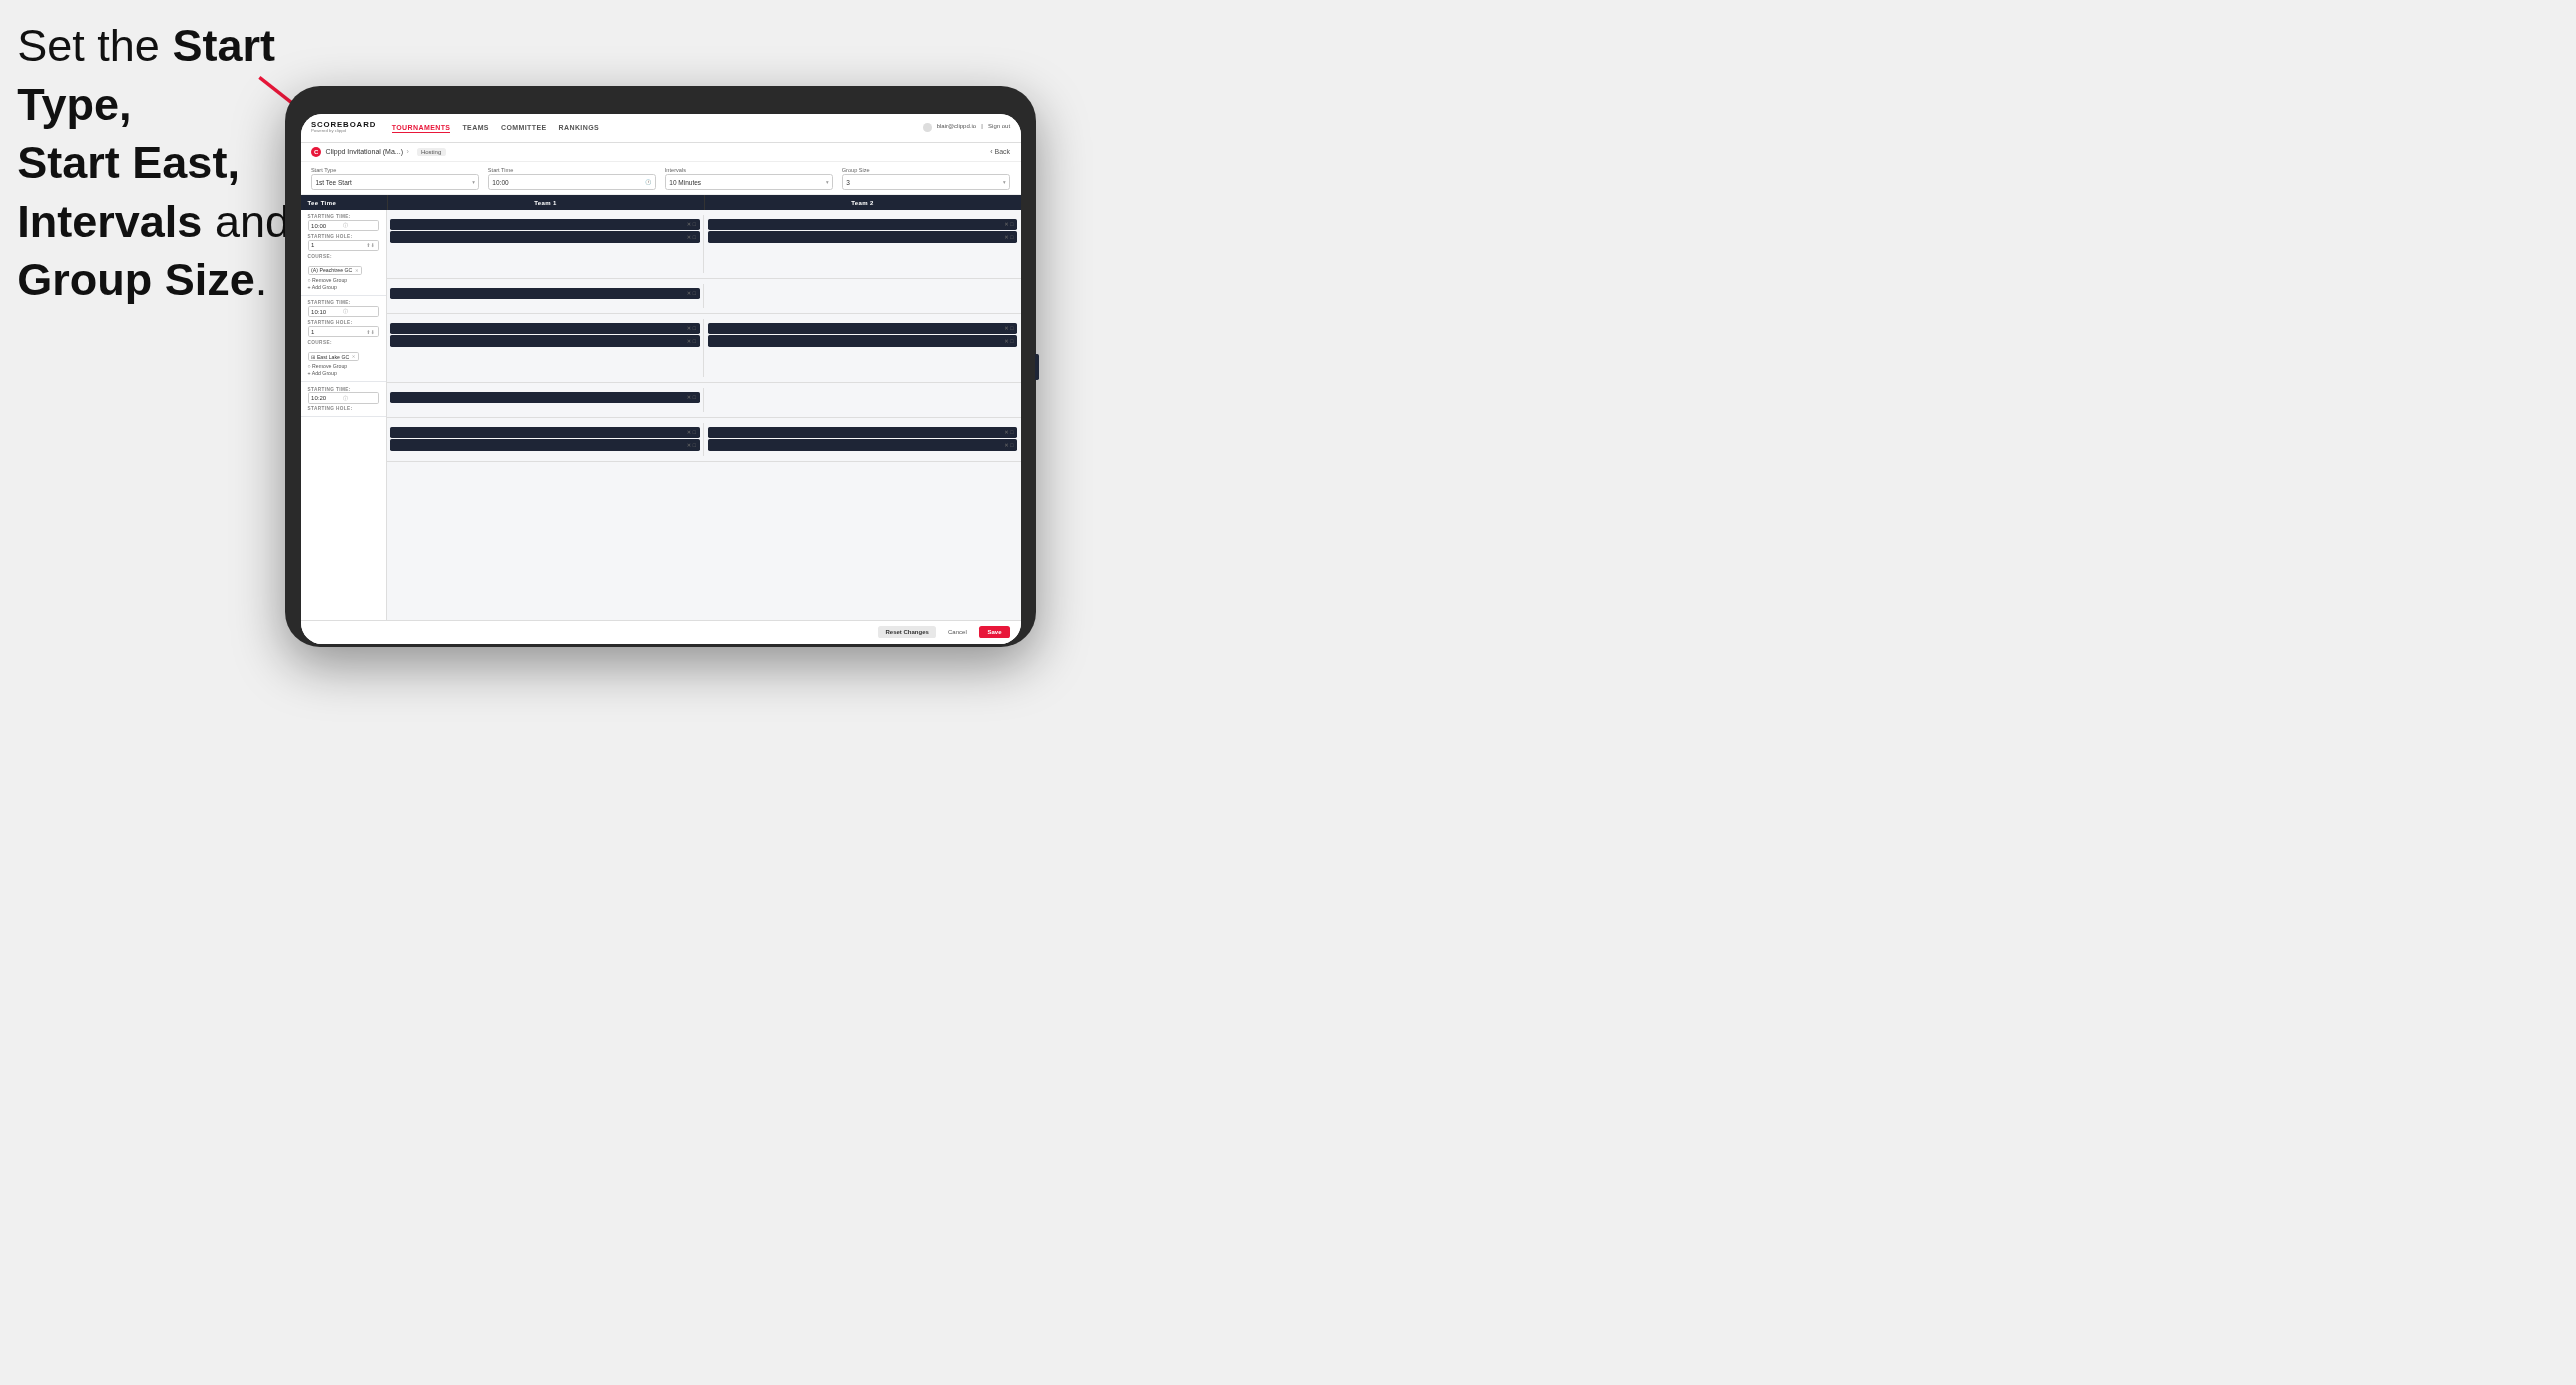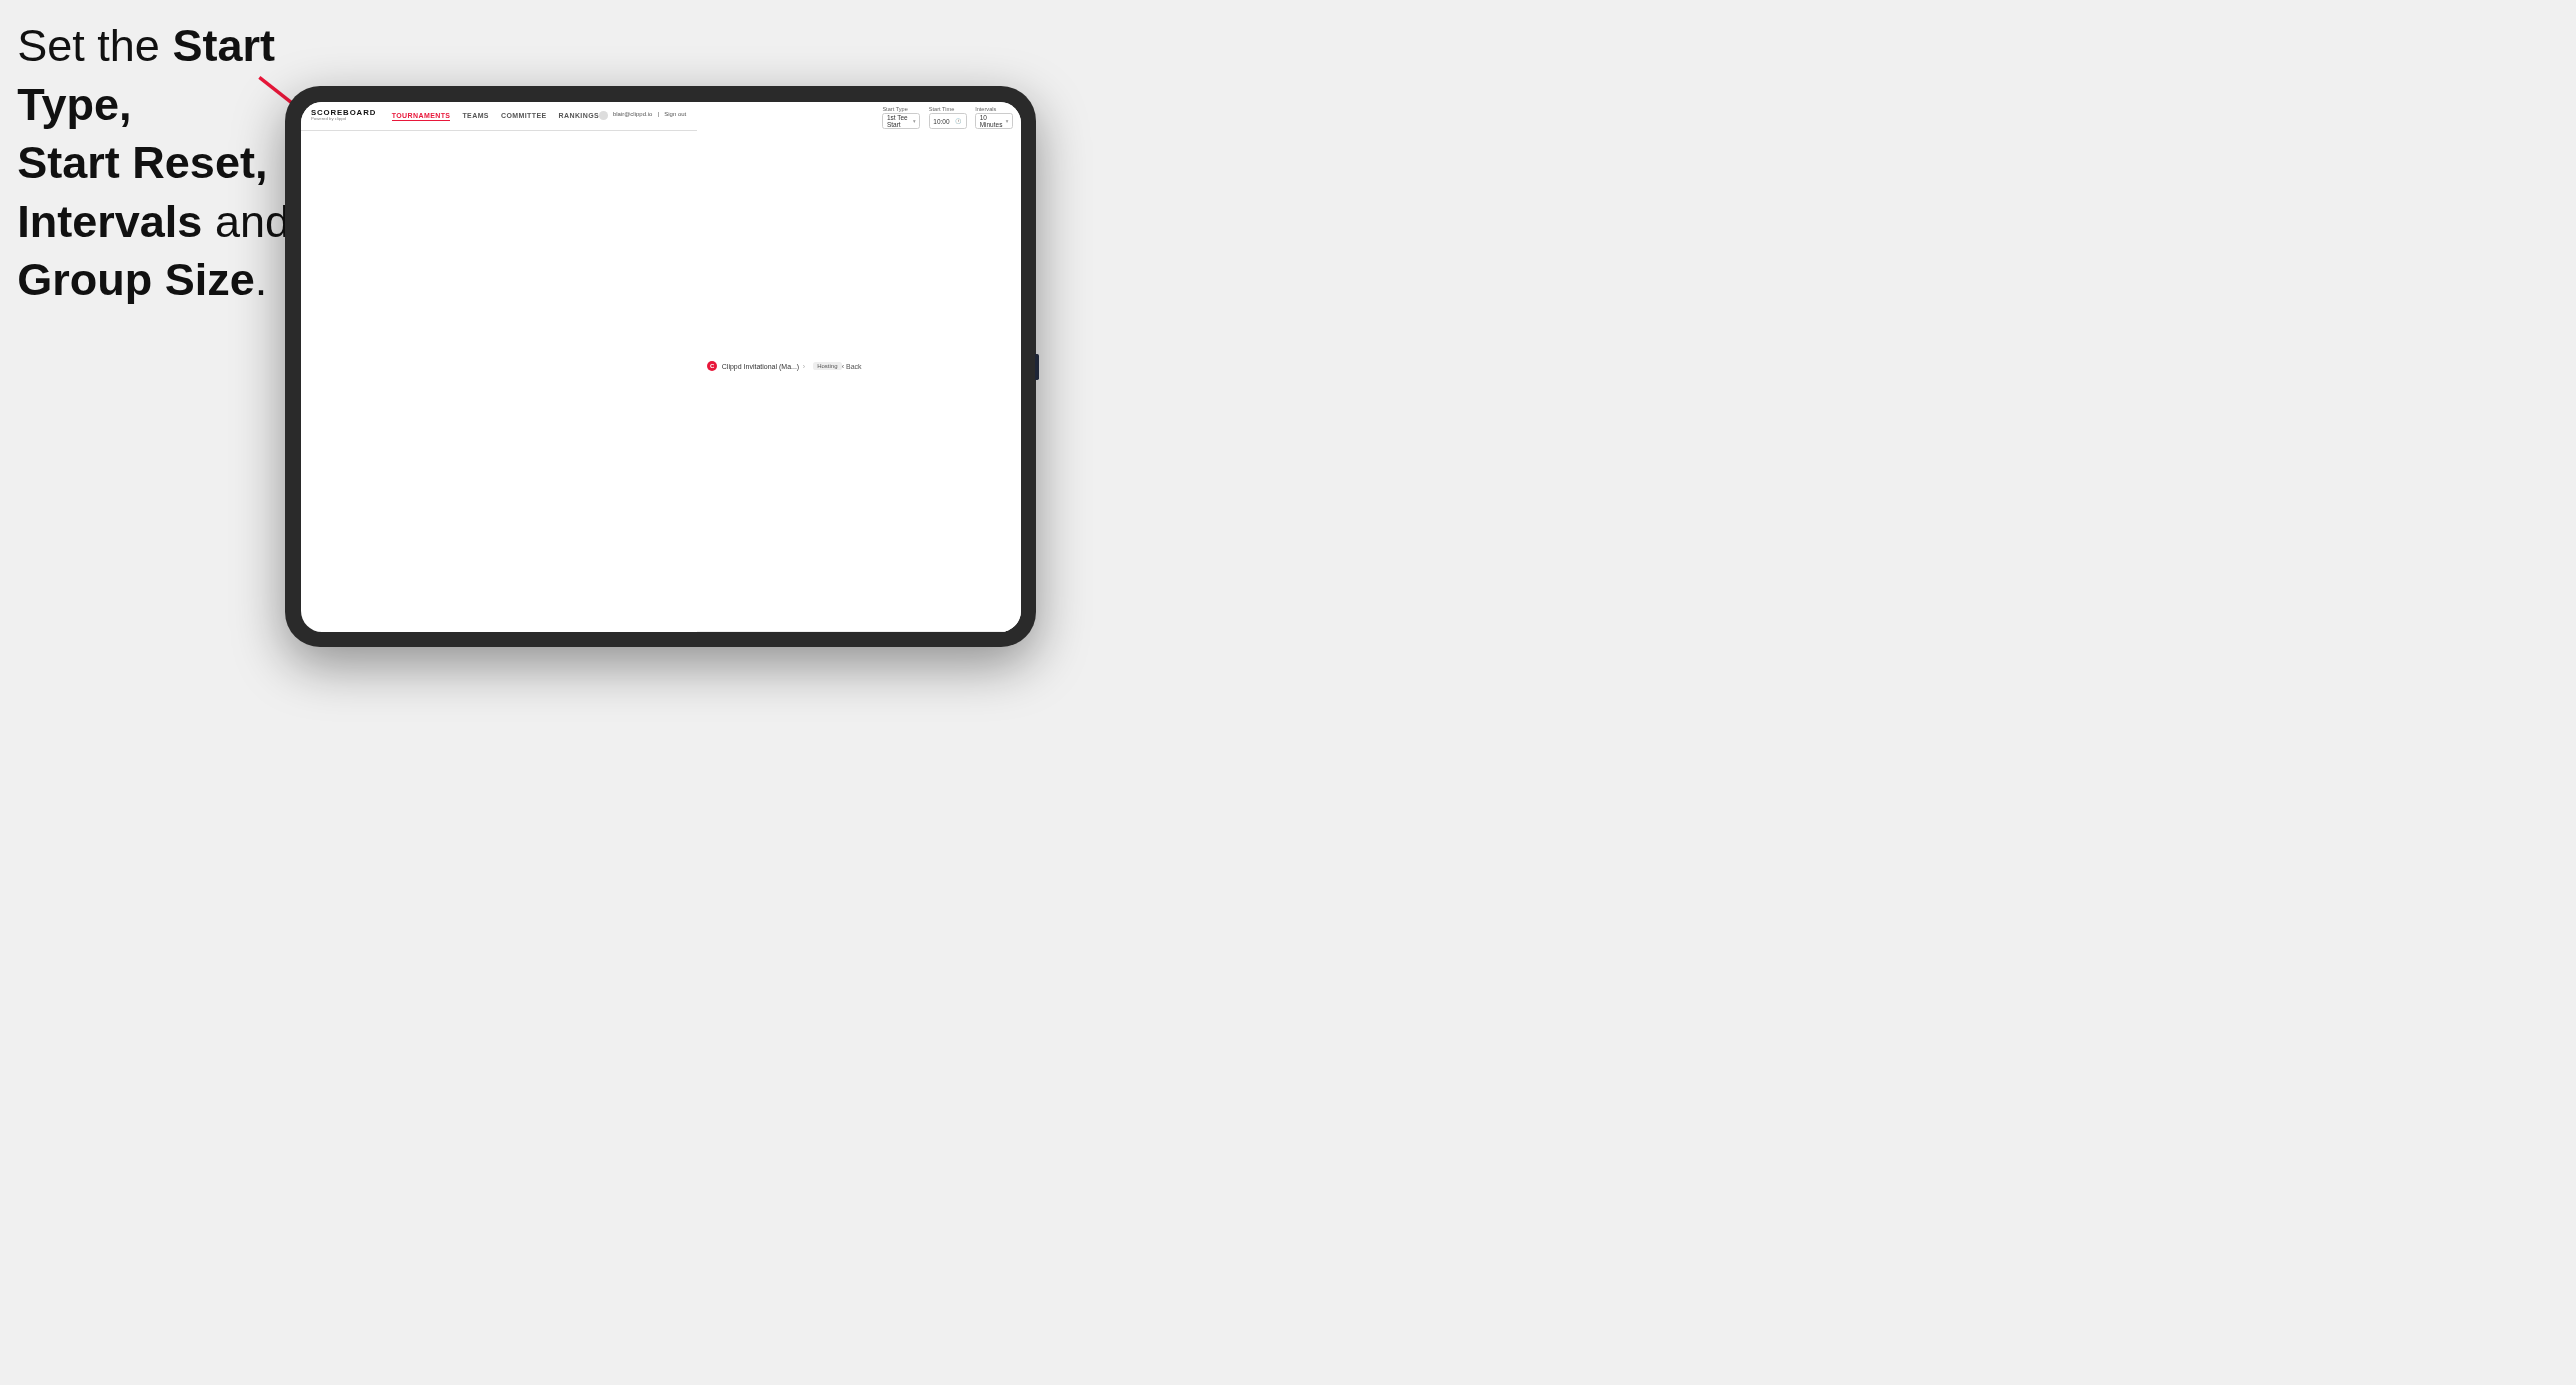--- a/index.html
+++ b/index.html
@@ -49,21 +49,22 @@
       box-shadow: 0 17.3px 52px rgba(0,0,0,0.4);
     }
 
     .tablet-screen {
       width: 100%;
       height: 100%;
       background: #fff;
       border-radius: 21px;
       overflow: hidden;
       display: flex;
-      flex-direction: row;
+      flex-direction: column;
+      margin-top: 12px;
     }
 
     
     .nav-bar {
       background: #fff;
       border-bottom: 0.9px solid #ddd;
       display: flex;
       align-items: center;
       padding: 0 10.4px;
       height: 29px;
@@ -435,21 +436,21 @@
       background: #1e2536;
       border-radius: 0 1.7px 1.7px 0;
     }
 
   </style>
 </head>
 <body>
 
 <div class="instruction-text">
   Set the <strong>Start Type,</strong><br>
-  <strong>Start Reset,</strong><br>
+  <strong>Start East,</strong><br>
   <strong>Intervals</strong> and<br>
   <strong>Group Size</strong>.
 </div>
 
 <svg class="arrow-container" viewBox="0 0 280 220" style="position:absolute;left:242px;top:60px;width:242px;height:190px;">
   <defs>
     <marker id="arrowhead" markerWidth="10" markerHeight="7" refX="10" refY="3.5" orient="auto">
       <polygon points="0 0, 10 3.5, 0 7" fill="#e8173a"></polygon>
     </marker>
   </defs>

